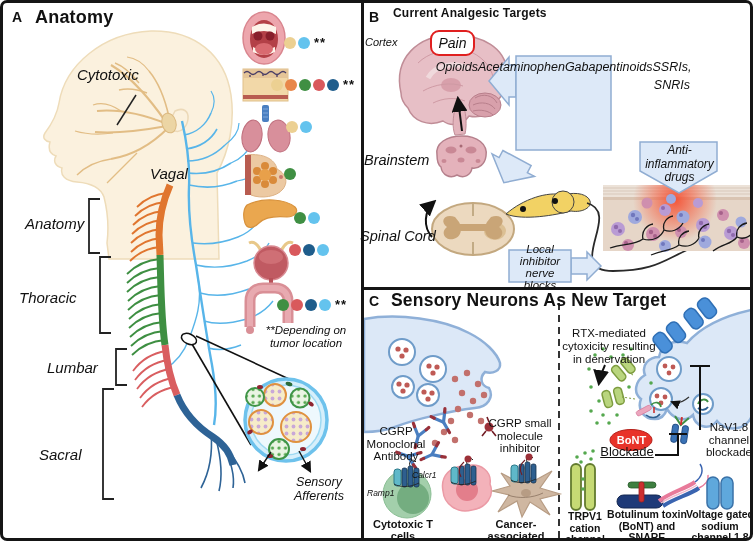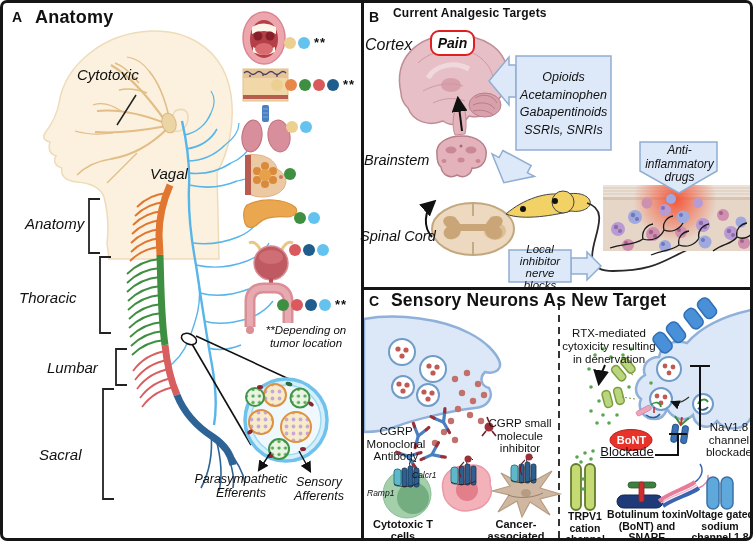--- a/index.html
+++ b/index.html
@@ -10,22 +10,22 @@
   .lbl{position:absolute;color:#111;line-height:1.15;}
   .it{font-style:italic;}
   .b{font-weight:bold;}
   .c{text-align:center;}
   .tag{font-size:14px;font-weight:bold;}
   .ttl{font-size:17px;font-weight:bold;letter-spacing:.2px;}
   .dotrow{position:absolute;display:flex;align-items:center;gap:2px;}
   .dots{display:flex;gap:2px;}
   .dot{width:12px;height:12px;border-radius:50%;display:inline-block;}
   .ast{font-weight:bold;font-size:13px;margin-left:2px;letter-spacing:1px;}
-  .painbox{position:absolute;left:427px;top:27px;width:41px;height:22px;background:#fff;border:2.5px solid #e02020;border-radius:9px;display:flex;align-items:center;justify-content:center;font-style:italic;font-size:14px;font-weight:bold;}
-  .drugs{display:flex;flex-direction:column;justify-content:center;}
+  .painbox{position:absolute;left:427px;top:27px;width:41px;height:22px;background:#fff;border:2.5px solid #e02020;border-radius:9px;display:flex;align-items:center;justify-content:center;font-style:italic;font-size:14px;}
+  .drugs{display:flex;flex-direction:row;justify-content:center;}
   .drugs span{display:block;text-align:center;font-style:italic;font-size:12.5px;line-height:17.5px;}
   .under{text-decoration:underline;}
   .bont{position:absolute;left:607px;top:430px;width:43px;height:15px;color:#fff;font-weight:bold;font-size:11px;text-align:center;line-height:15px;}
 </style>
 </head>
 <body>
 
 <div id="fig">
 
 <svg id="art" width="753" height="541" viewBox="0 0 753 541">
@@ -464,21 +464,20 @@
 
 <div class="lbl tag" style="left:9px;top:6px">A</div>
 <div class="lbl ttl" style="left:32px;top:4px;font-size:18px">Anatomy</div>
 <div class="lbl it" style="left:74px;top:63px;font-size:15px">Cytotoxic</div>
 <div class="lbl it" style="left:147px;top:162px;font-size:15px">Vagal</div>
 <div class="lbl it" style="left:22px;top:212px;font-size:15px">Anatomy</div>
 <div class="lbl it" style="left:16px;top:286px;font-size:15px">Thoracic</div>
 <div class="lbl it" style="left:44px;top:356px;font-size:15px">Lumbar</div>
 <div class="lbl it" style="left:36px;top:443px;font-size:15px">Sacral</div>
 <div class="lbl it c" style="left:250px;top:321px;width:106px;font-size:11.5px;line-height:13px">**Depending on tumor location</div>
-<div class="lbl it c" style="left:191px;top:469px;width:94px;font-size:12.5px;line-height:14px">Parasympathetic Efferents</div>
 <div class="lbl it c" style="left:285px;top:472px;width:62px;font-size:12.5px;line-height:14px">Sensory Afferents</div>
 
 <div class="dotrow" style="left:281px;top:32px">
       <span class="dots">
         <span class="dot" style="background: rgb(236, 208, 146);"></span>
         <span class="dot" style="background: rgb(100, 195, 238);"></span>
       </span>
       <span class="ast">**</span>
     </div>
 <div class="dotrow" style="left:268px;top:74px">
@@ -524,21 +523,21 @@
         <span class="dot" style="background: rgb(63, 143, 67);"></span>
         <span class="dot" style="background: rgb(217, 89, 92);"></span>
         <span class="dot" style="background: rgb(31, 93, 140);"></span>
         <span class="dot" style="background: rgb(100, 195, 238);"></span>
       </span>
       <span class="ast">**</span>
     </div>
 
 <div class="lbl tag" style="left:366px;top:6px">B</div>
 <div class="lbl ttl" style="left:390px;top:4px;font-size:12px">Current Analgesic Targets</div>
-<div class="lbl it" style="left:362px;top:33px;font-size:16px">Cortex</div>
+<div class="lbl it" style="left:362px;top:33px;font-size:11px">Cortex</div>
 <div class="painbox">Pain</div>
 <div class="lbl it" style="left:361px;top:149px;font-size:14.5px">Brainstem</div>
 <div class="lbl it" style="left:357px;top:225px;font-size:14.5px">Spinal Cord</div>
 <div class="lbl drugs" style="left:514px;top:56px;width:93px;height:90px">
   <span>Opioids</span>
   <span>Acetaminophen</span>
   <span>Gabapentinoids</span>
   <span>SSRIs, SNRIs</span>
 </div>
 <div class="lbl it c" style="left:639px;top:141px;width:75px;font-size:12px;line-height:13.5px">Anti-inflammatory drugs</div>

